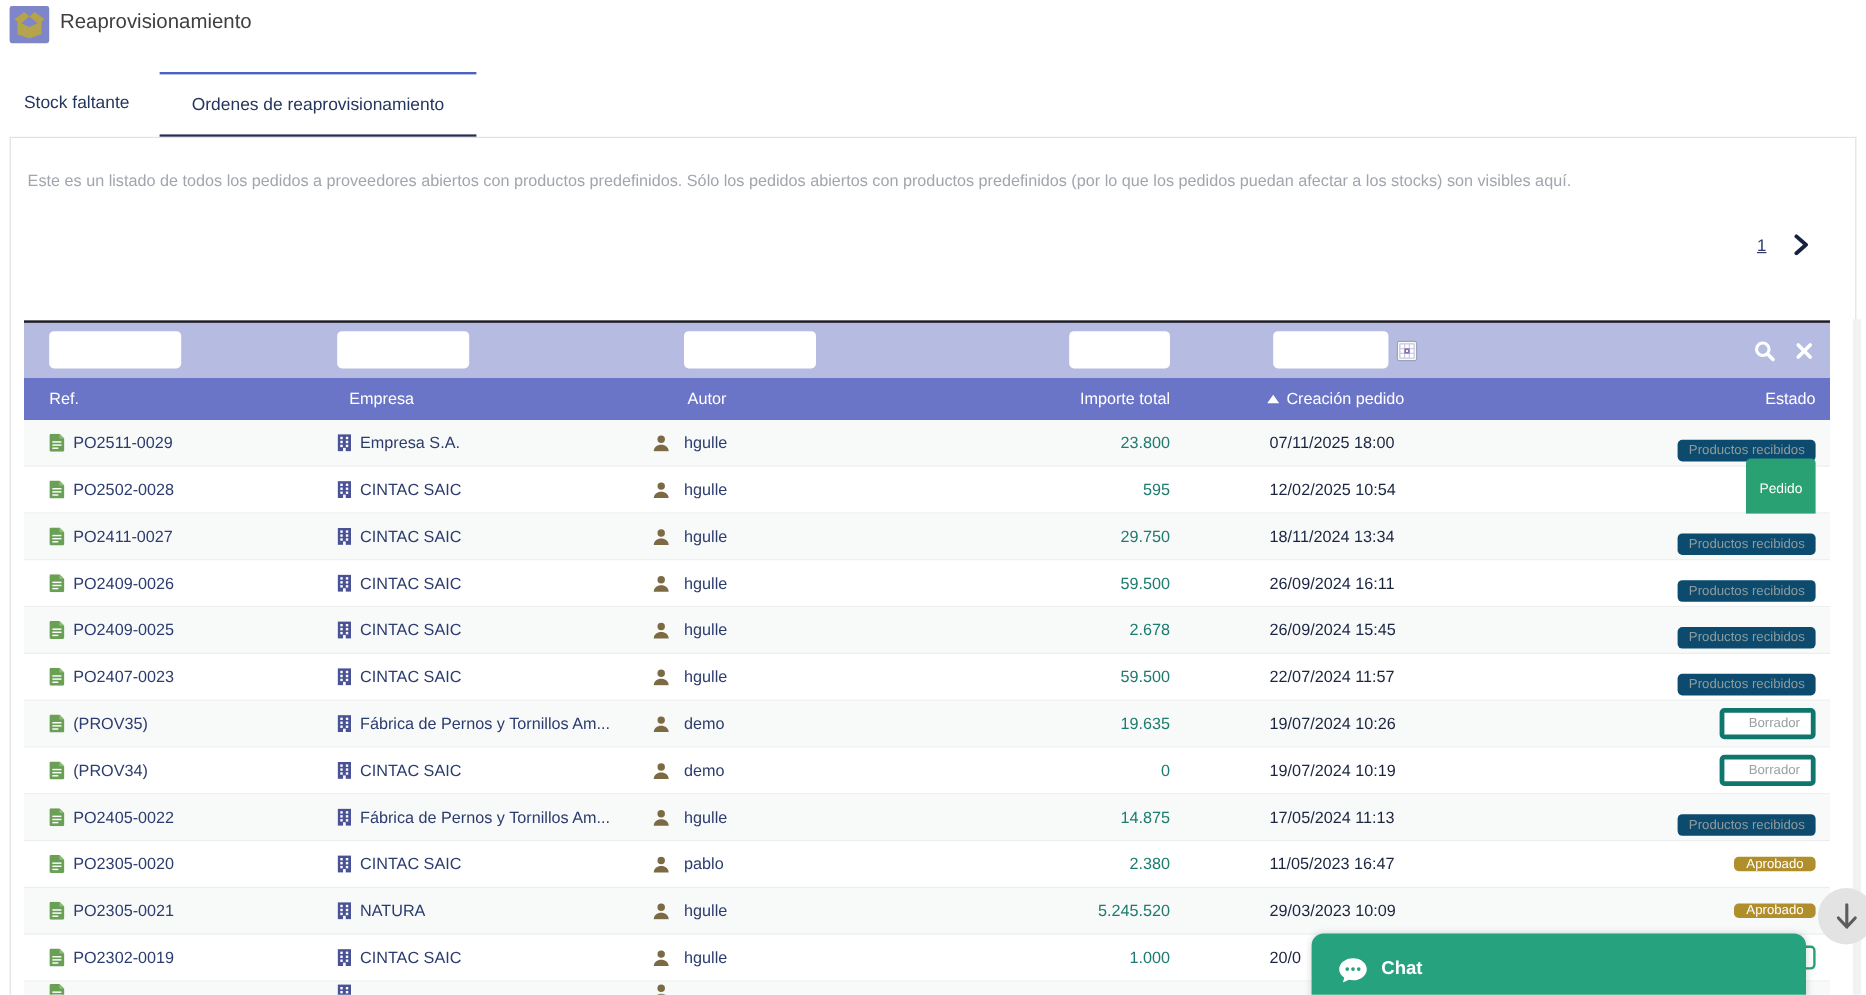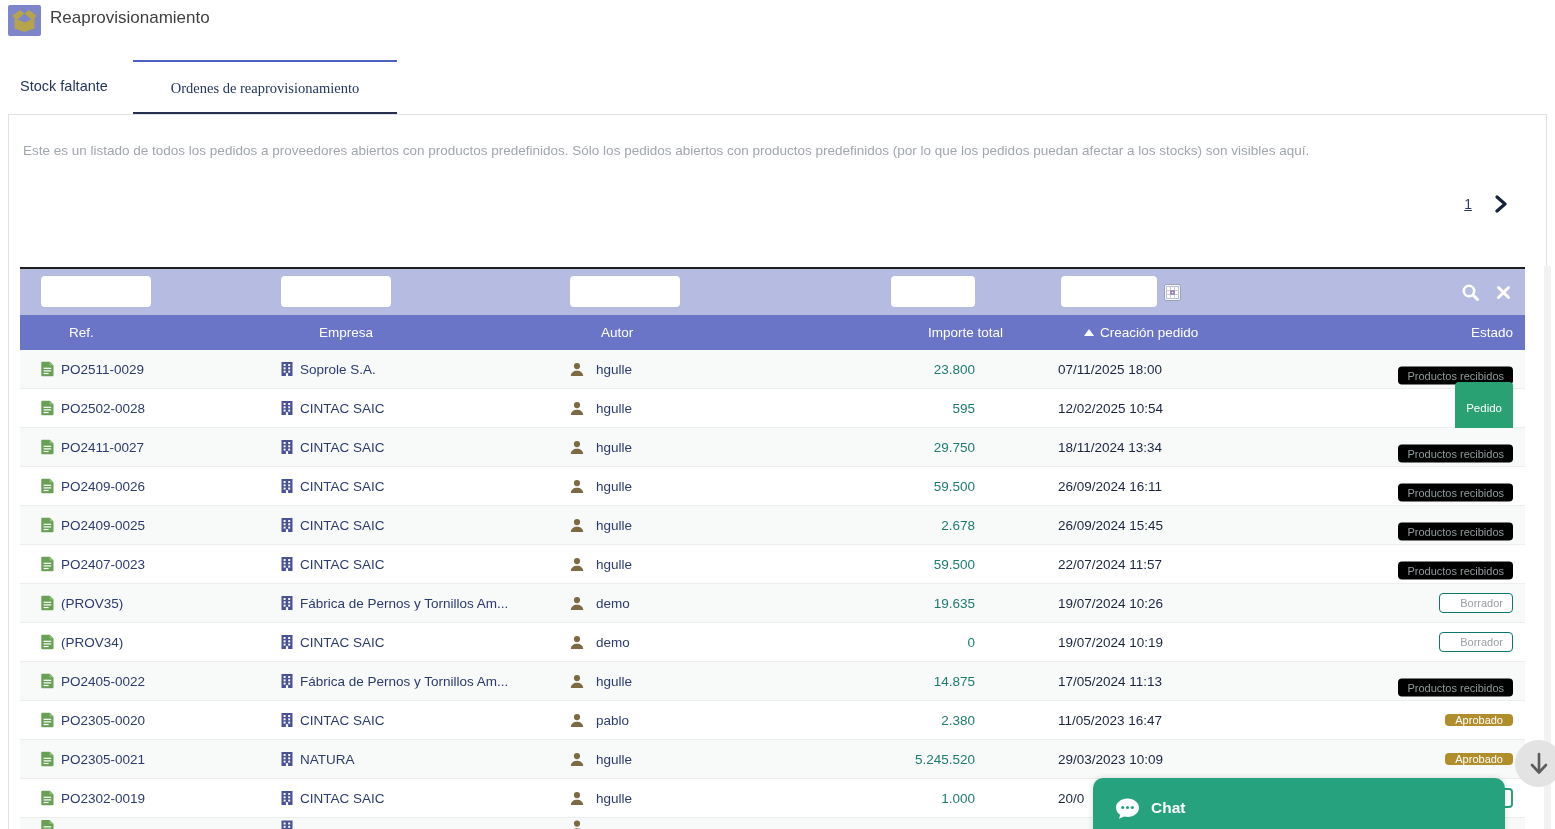--- a/index.html
+++ b/index.html
@@ -10,21 +10,21 @@
   }
   
   .app-icon { position:absolute; left:8px; top:5px; width:33px; height:31px;
     background:#7e85c8; border-radius:2px; display:flex; align-items:center; justify-content:center; }
   .page-title { position:absolute; left:50px; top:8px; font-size:17px; color:#3f3f3f; }
   
   .tabs { position:absolute; left:0; top:60px; width:100%; height:55px; }
   .tab { position:absolute; top:0; height:55px; line-height:53px; font-size:14.5px; color:#24365e; cursor:pointer; }
   .tab-inactive { left:20px; }
   .tab-active { left:133px; width:264px; text-align:center;
-    border-top:2px solid #4d61c1; border-bottom:3px solid #25304f; background:#fff;font-family:Liberation Serif, serif; }
+    border-top:2px solid #4d61c1; border-bottom:3px solid #25304f; background:#fff; }
   
   .card { position:absolute; left:8px; top:114px; width:1539px; height:716px;
     background:#fff; border:1px solid #e0e2e8; border-bottom:none; }
   .description { position:absolute; left:14px; top:28px; width:1490px;
     font-size:13.5px; color:#a1a6ae; }
   .pagination { position:absolute; top:80px; right:36px; display:flex; align-items:center; gap:20px; }
   .page-num { font-size:14px; color:#2c3a66; text-decoration:underline; cursor:pointer; }
   .next-btn { width:18px; height:18px; cursor:pointer; display:block; }
   
   .tbl { position:absolute; left:11px; top:152px; width:1505px; }
@@ -32,45 +32,45 @@
   .f-input { position:absolute; top:7px; height:31px; width:110px; background:#fff;
     border:none; border-radius:4px; outline:none; padding:0 8px; font-size:13px; font-family:inherit; }
   .f-ref { left:21px; } .f-empresa { left:261px; } .f-autor { left:550px; }
   .f-importe { left:871px; width:84px; } .f-fecha { left:1041px; width:96px; }
   .cal-btn { position:absolute; left:1144px; top:15px; width:17px; height:17px;
     background:#fafafa; border:1px solid #9ea2b8; border-radius:2px; cursor:pointer;
     display:flex; align-items:center; justify-content:center; }
   .filter-actions { position:absolute; right:14px; top:0; height:46px; display:flex; align-items:center; gap:16px; }
   .filter-actions svg { cursor:pointer; display:block; }
   .head-row { position:relative; height:35px; background:#6b75c8; color:#fff; font-size:13.5px; }
-  .hcell { position:absolute; top:0; height:35px; line-height:35px; white-space:nowrap; cursor:pointer;margin-left:28px; }
+  .hcell { position:absolute; top:0; height:35px; line-height:35px; white-space:nowrap; cursor:pointer; }
   .h-ref { left:21px; } .h-empresa { left:271px; } .h-autor { left:553px; }
   .h-importe { left:800px; width:155px; text-align:right; }
   .h-fecha { left:1036px; display:flex; align-items:center; gap:6px;justify-content:center; }
   .h-estado { right:12px; text-align:right; }
   .sort-asc { width:0; height:0; border-left:5px solid transparent; border-right:5px solid transparent;
     border-bottom:7px solid #fff; display:inline-block; }
   
   .trow { position:relative; height:39px; background:#fff; border-bottom:1px solid #eceeee; font-size:13.5px; }
   .trow.odd { background:#f8f9f9; }
   .trow.partial { border-bottom:none; }
   .cell { position:absolute; top:50%; transform:translateY(-50%); display:flex; align-items:center; gap:7px; white-space:nowrap; }
   .partial .cell { top:2px; transform:none; }
-  .c-ref { left:21px; } .c-empresa { left:261px; max-width:265px; } .c-autor { left:550px;gap:12px; }
+  .c-ref { left:21px; } .c-empresa { left:261px; max-width:265px; } .c-autor { left:524px;gap:12px; }
   .c-importe { left:760px; width:195px; justify-content:flex-end; }
   .c-fecha { left:1038px;justify-content:center; }
   .c-estado { right:12px; justify-content:flex-end; }
   .ref-text, .empresa-text { color:#2c3c6e; cursor:pointer; overflow:hidden; text-overflow:ellipsis; }
   .autor-text { color:#2c3c6e; }
   .importe-text { color:#1e7b70; }
   .fecha-text { color:#1b2540; }
   .badge { font-size:11px; padding:3px 9px; border-radius:4px; white-space:nowrap; }
-  .badge-received { background:#000000; color:#909b9b;margin-top:13px; }
+  .badge-received { background:#0c4a6e; color:#909b9b;margin-top:13px; }
   .badge-ordered { background:#29a173; color:#fff; font-size:11.5px; padding:20px 11px; }
-  .badge-draft { background:#fff; border:1px solid #0f766e; color:#9aa0a3;padding-left:20px; }
+  .badge-draft { background:#fff; border:4px solid #0f766e; color:#9aa0a3;padding-left:20px; }
   .badge-approved { background:#b18e2c; color:#fff; padding:0 10px; }
   .badge-partial-green { background:#fff; border:2px solid #29a173; width:60px; height:20px; padding:0; }
   .scroll-strip { position:absolute; left:1544px; top:266px; width:7px; height:563px; background:#f1f3f3; }
   
   .chat-widget { position:absolute; left:1093px; top:778px; width:412px; height:60px;
     background:#27a27e; border-radius:10px 10px 0 0; display:flex; align-items:center;
     padding-left:22px; gap:11px; z-index:10; cursor:pointer; box-shadow:0 0 6px rgba(0,0,0,.15); }
   .chat-label { color:#fff; font-size:15.5px; font-weight:bold; }
   .scrolldown-btn { position:absolute; left:1515px; top:740px; width:47px; height:47px; border-radius:50%;
     background:#e3e3e3; display:flex; align-items:center; justify-content:center; z-index:11; cursor:pointer; }
@@ -162,21 +162,21 @@
       <svg width="12" height="15" viewBox="0 0 12 15">
         <rect x="0.5" y="0.5" width="11" height="14" fill="#4a5296"></rect>
         <rect x="2.6" y="2.5" width="2" height="2" fill="#fff"></rect>
                 <rect x="7.2" y="2.5" width="2" height="2" fill="#fff"></rect>
         <rect x="2.6" y="5.8" width="2" height="2" fill="#fff"></rect>
                 <rect x="7.2" y="5.8" width="2" height="2" fill="#fff"></rect>
         <rect x="2.6" y="9.1" width="2" height="2" fill="#fff"></rect>
                 <rect x="7.2" y="9.1" width="2" height="2" fill="#fff"></rect>
         <rect x="4.9" y="11.7" width="2.2" height="3.3" fill="#fff"></rect>
       </svg>
-      <span class="empresa-text">Soprole S.A.</span>
+      <span class="empresa-text">Empresa S.A.</span>
     </div>
     <div class="cell c-autor">
       <svg width="14" height="14" viewBox="0 0 14 14">
         <circle cx="7" cy="3.6" r="3.1" fill="#7c6a44"></circle>
         <path d="M0.8 13.6 c0 -3.4 2.8 -5.4 6.2 -5.4 s6.2 2 6.2 5.4 z" fill="#7c6a44"></path>
       </svg>
       <span class="autor-text">hgulle</span>
     </div>
     <div class="cell c-importe">
       <span class="importe-text">23.800</span>

